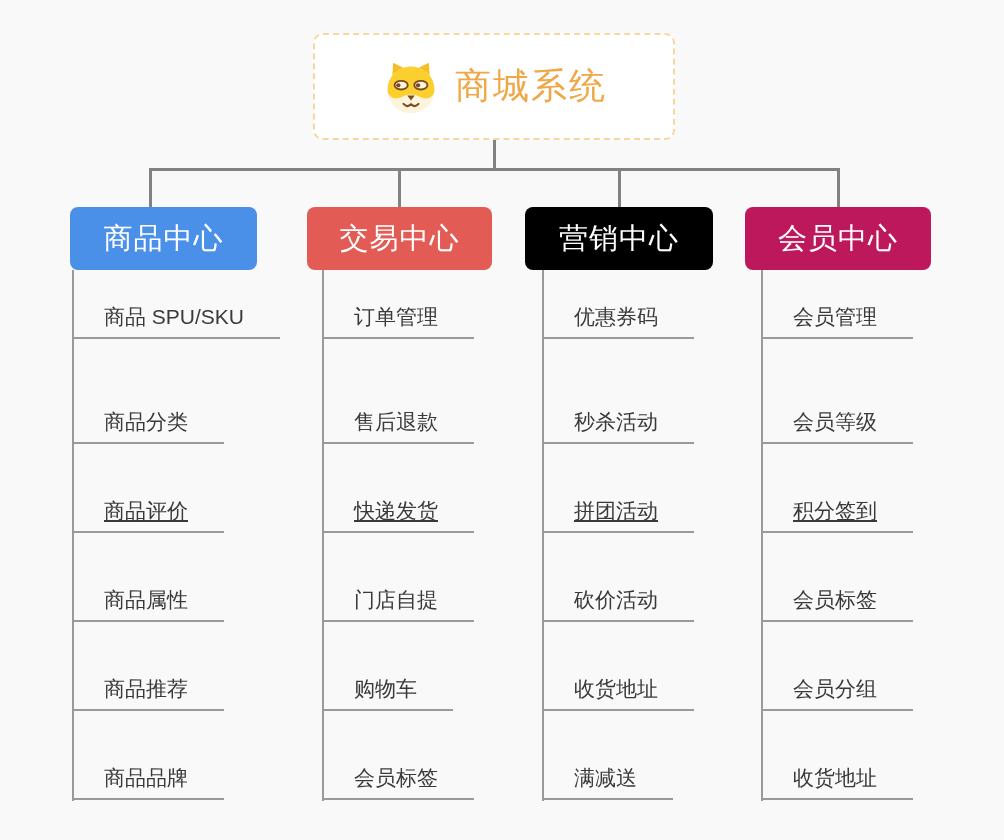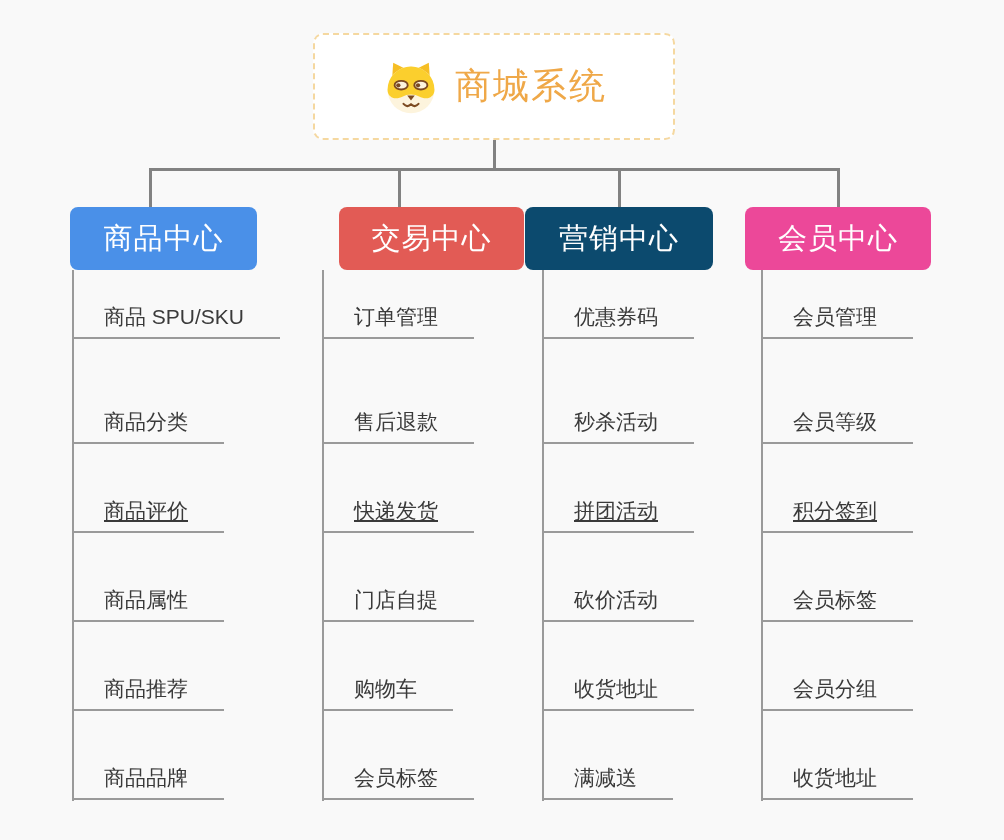--- a/index.html
+++ b/index.html
@@ -122,23 +122,23 @@
       <circle cx="18.5" cy="27.2" r="2.3" fill="#7c4a21"></circle>
       <ellipse cx="42.5" cy="27" rx="7" ry="4.6" fill="#fdf4dd" stroke="#7c4a21" stroke-width="2"></ellipse>
       <circle cx="39.5" cy="27.2" r="2.3" fill="#7c4a21"></circle>
       <path d="M28 38 h8 l-4 5.5 z" fill="#7c4a21"></path>
       <path d="M24 47 q4 4.5 8 0.5 q4 4 8 -0.5" stroke="#7c4a21" stroke-width="2.2" fill="none" stroke-linecap="round"></path>
     </svg>
     <span class="root-title">商城系统</span>
   </div>
 
   <div class="branch-header branch-1" style="background-color: rgb(74, 144, 232);">商品中心</div>
-  <div class="branch-header branch-2" style="background-color: rgb(226, 91, 85); margin-left: 32px;">交易中心</div>
-  <div class="branch-header branch-3" style="background-color: #0c4a6e;">营销中心</div>
-  <div class="branch-header branch-4" style="background-color: #ec4899;">会员中心</div>
+  <div class="branch-header branch-2" style="background-color: rgb(226, 91, 85);">交易中心</div>
+  <div class="branch-header branch-3" style="background-color: #000000;">营销中心</div>
+  <div class="branch-header branch-4" style="background-color: #be185d;">会员中心</div>
 
   <div class="col-1">
     <div class="subtopic row-1">商品 SPU/SKU</div>
     <div class="subtopic row-2">商品分类</div>
     <div class="subtopic row-3">商品评价</div>
     <div class="subtopic row-4">商品属性</div>
     <div class="subtopic row-5">商品推荐</div>
     <div class="subtopic row-6">商品品牌</div>
   </div>
 

